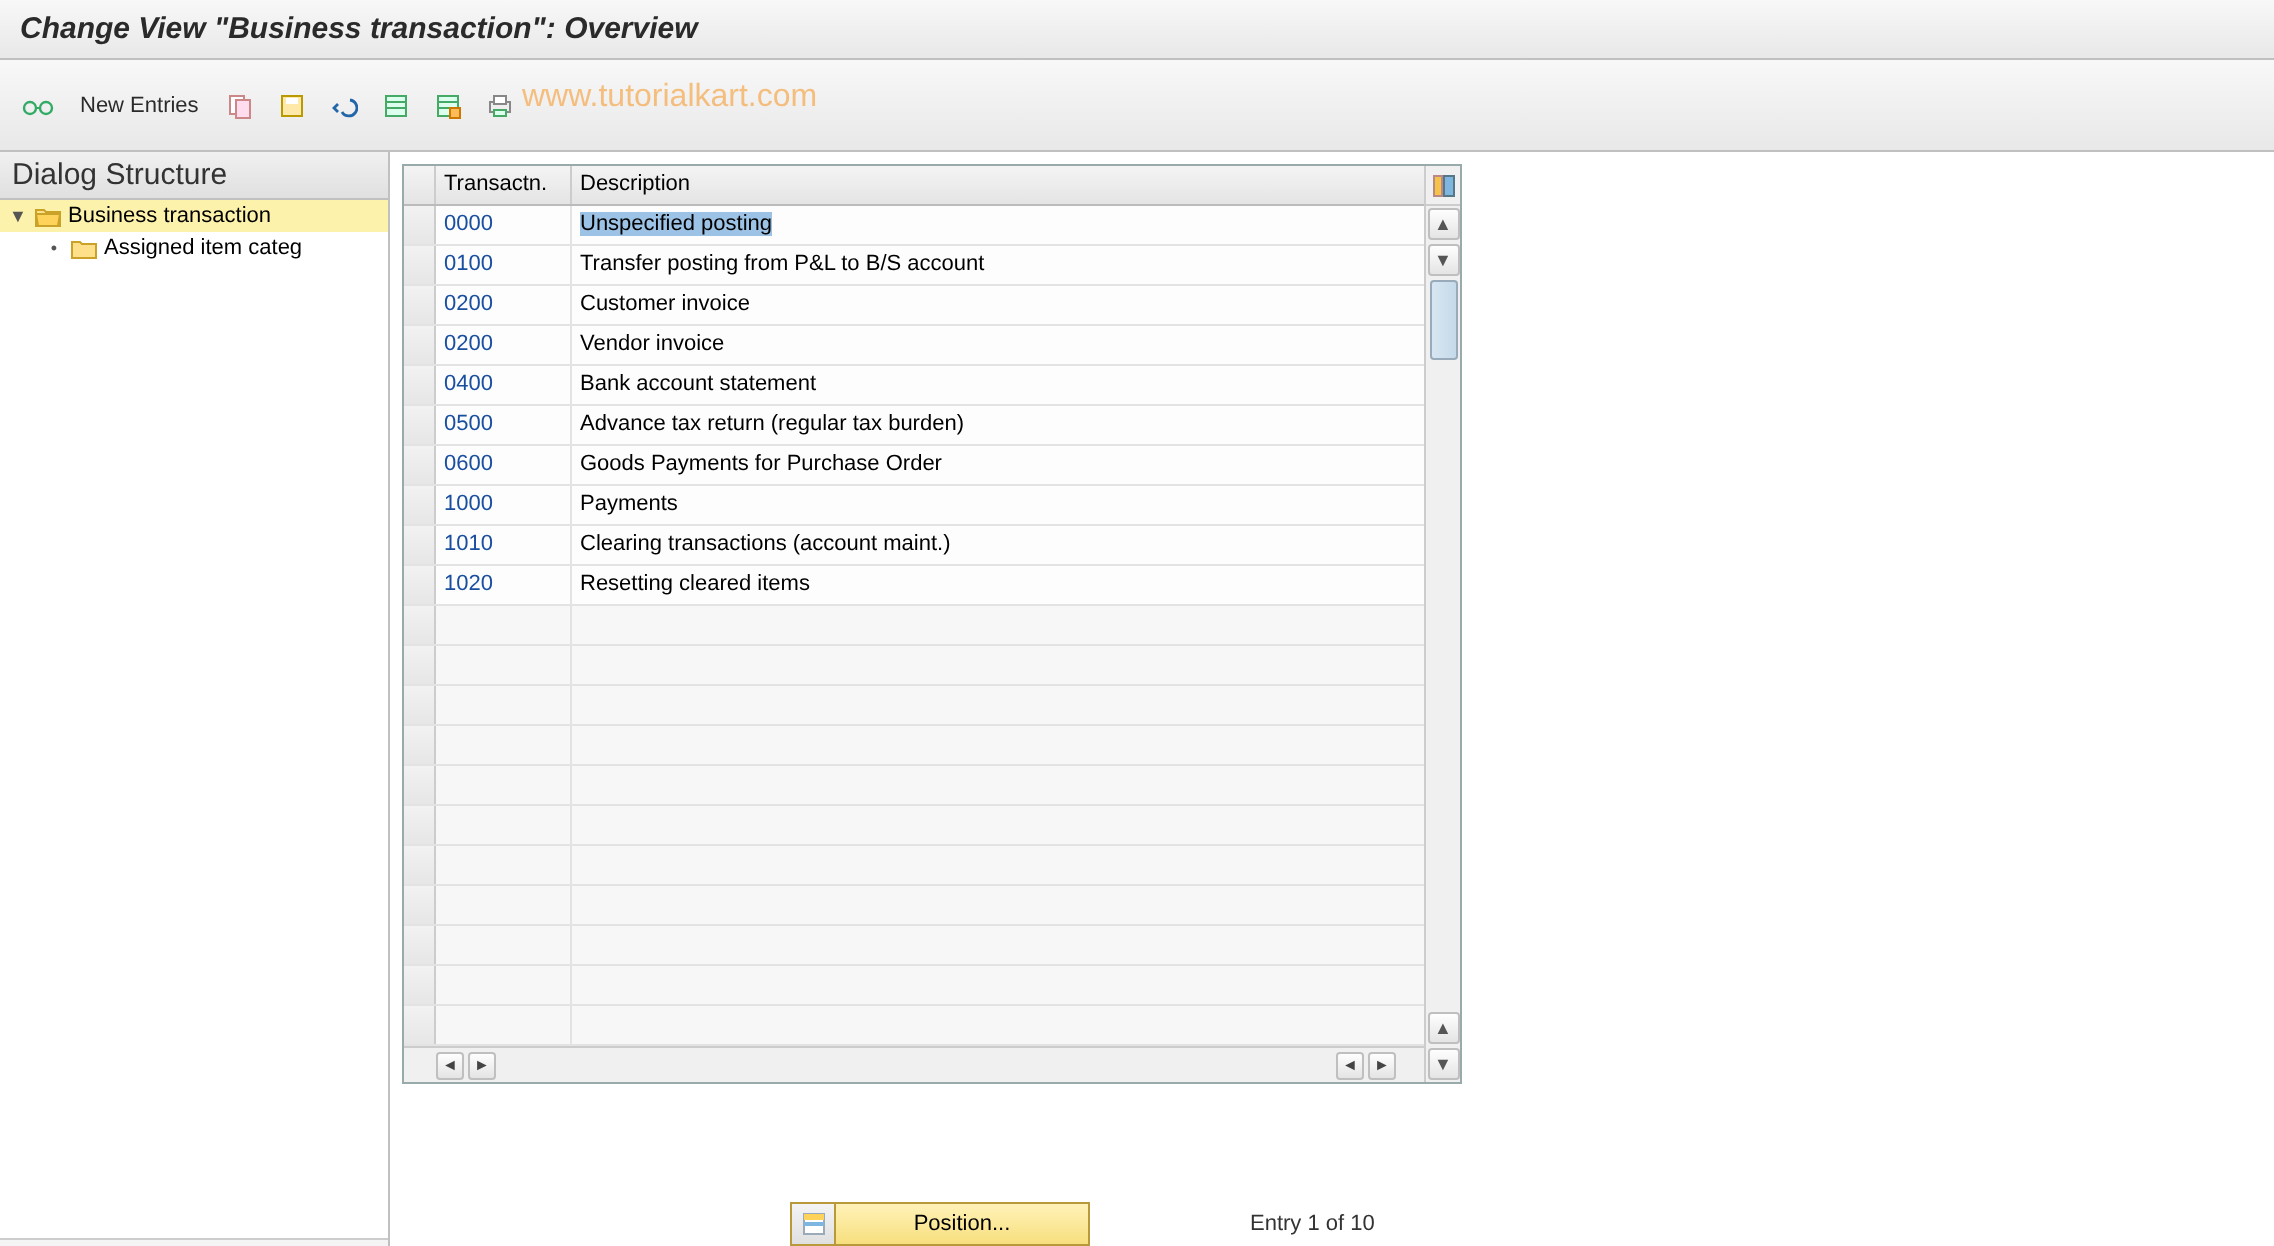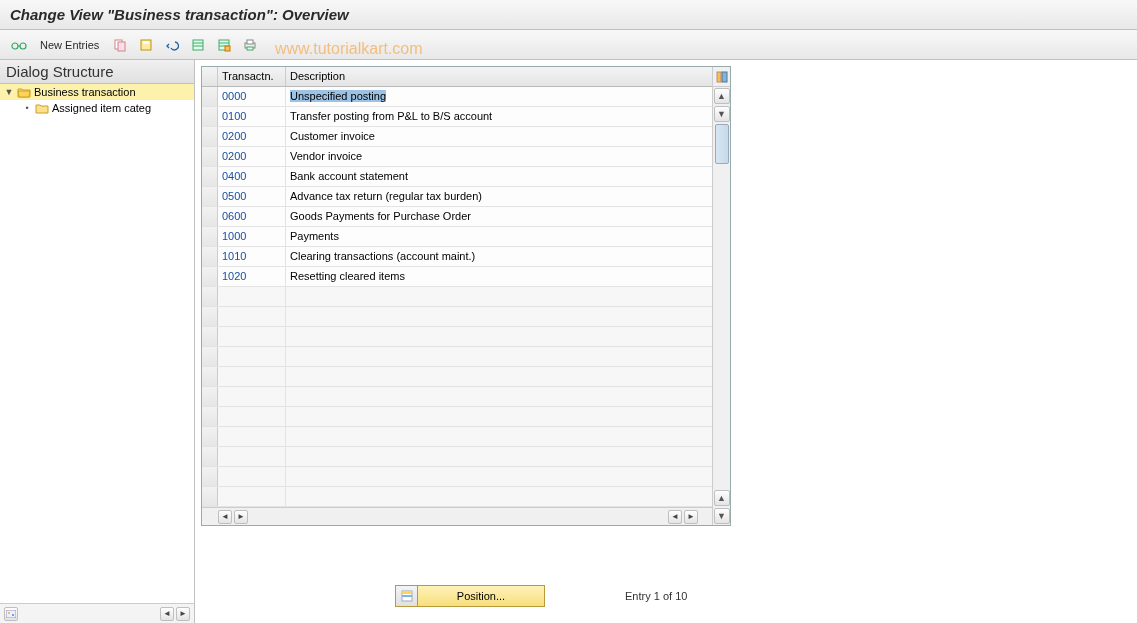--- a/index.html
+++ b/index.html
@@ -20,41 +20,41 @@
       font-style: italic;
       color: #2a2a2a;
     }
     .toolbar {
       background: linear-gradient(to bottom, #f8f8f8, #e8e8e8);
       border-bottom: 1px solid #c0c0c0;
       padding: 4px 8px;
       display: flex;
       align-items: center;
       gap: 4px;
-      height: 30px;
+      height: 46px;
     }
     .toolbar-btn {
       display: inline-flex;
       align-items: center;
       justify-content: center;
       width: 22px;
       height: 20px;
       cursor: pointer;
       border: 1px solid transparent;
       border-radius: 2px;
     }
     .toolbar-text-btn {
       padding: 2px 6px;
       cursor: pointer;
       color: #2a2a2a;
       font-size: 11px;
     }
     .watermark {
       position: absolute;
-      left: 275px;
+      left: 261px;
       top: 40px;
       color: #f5b56a;
       font-size: 16px;
       font-weight: normal;
       opacity: 0.85;
       pointer-events: none;
     }
     .main {
       display: flex;
       height: calc(623px - 60px);

